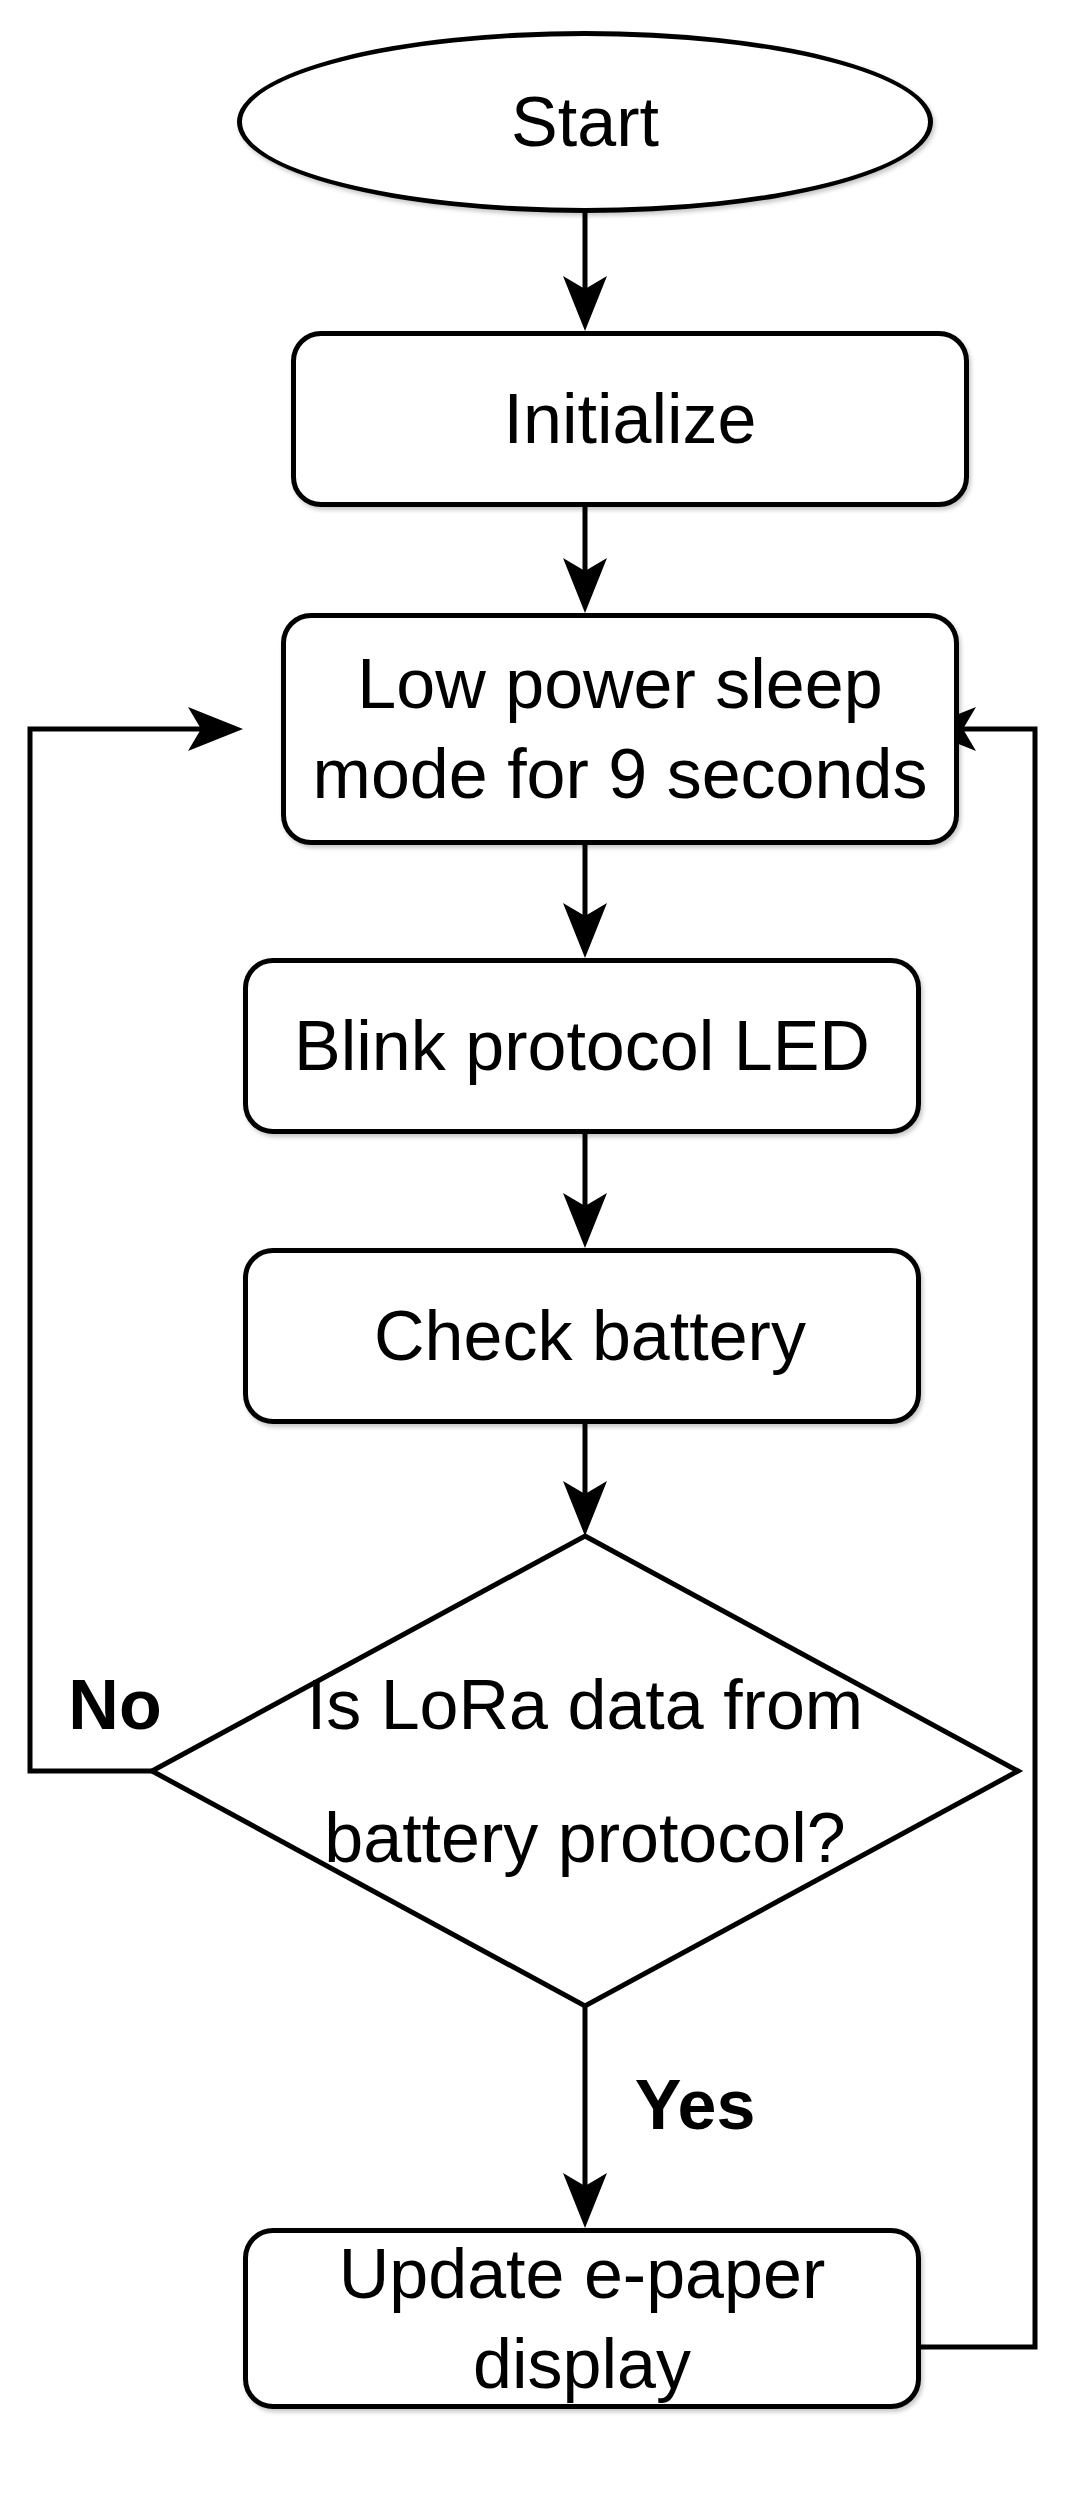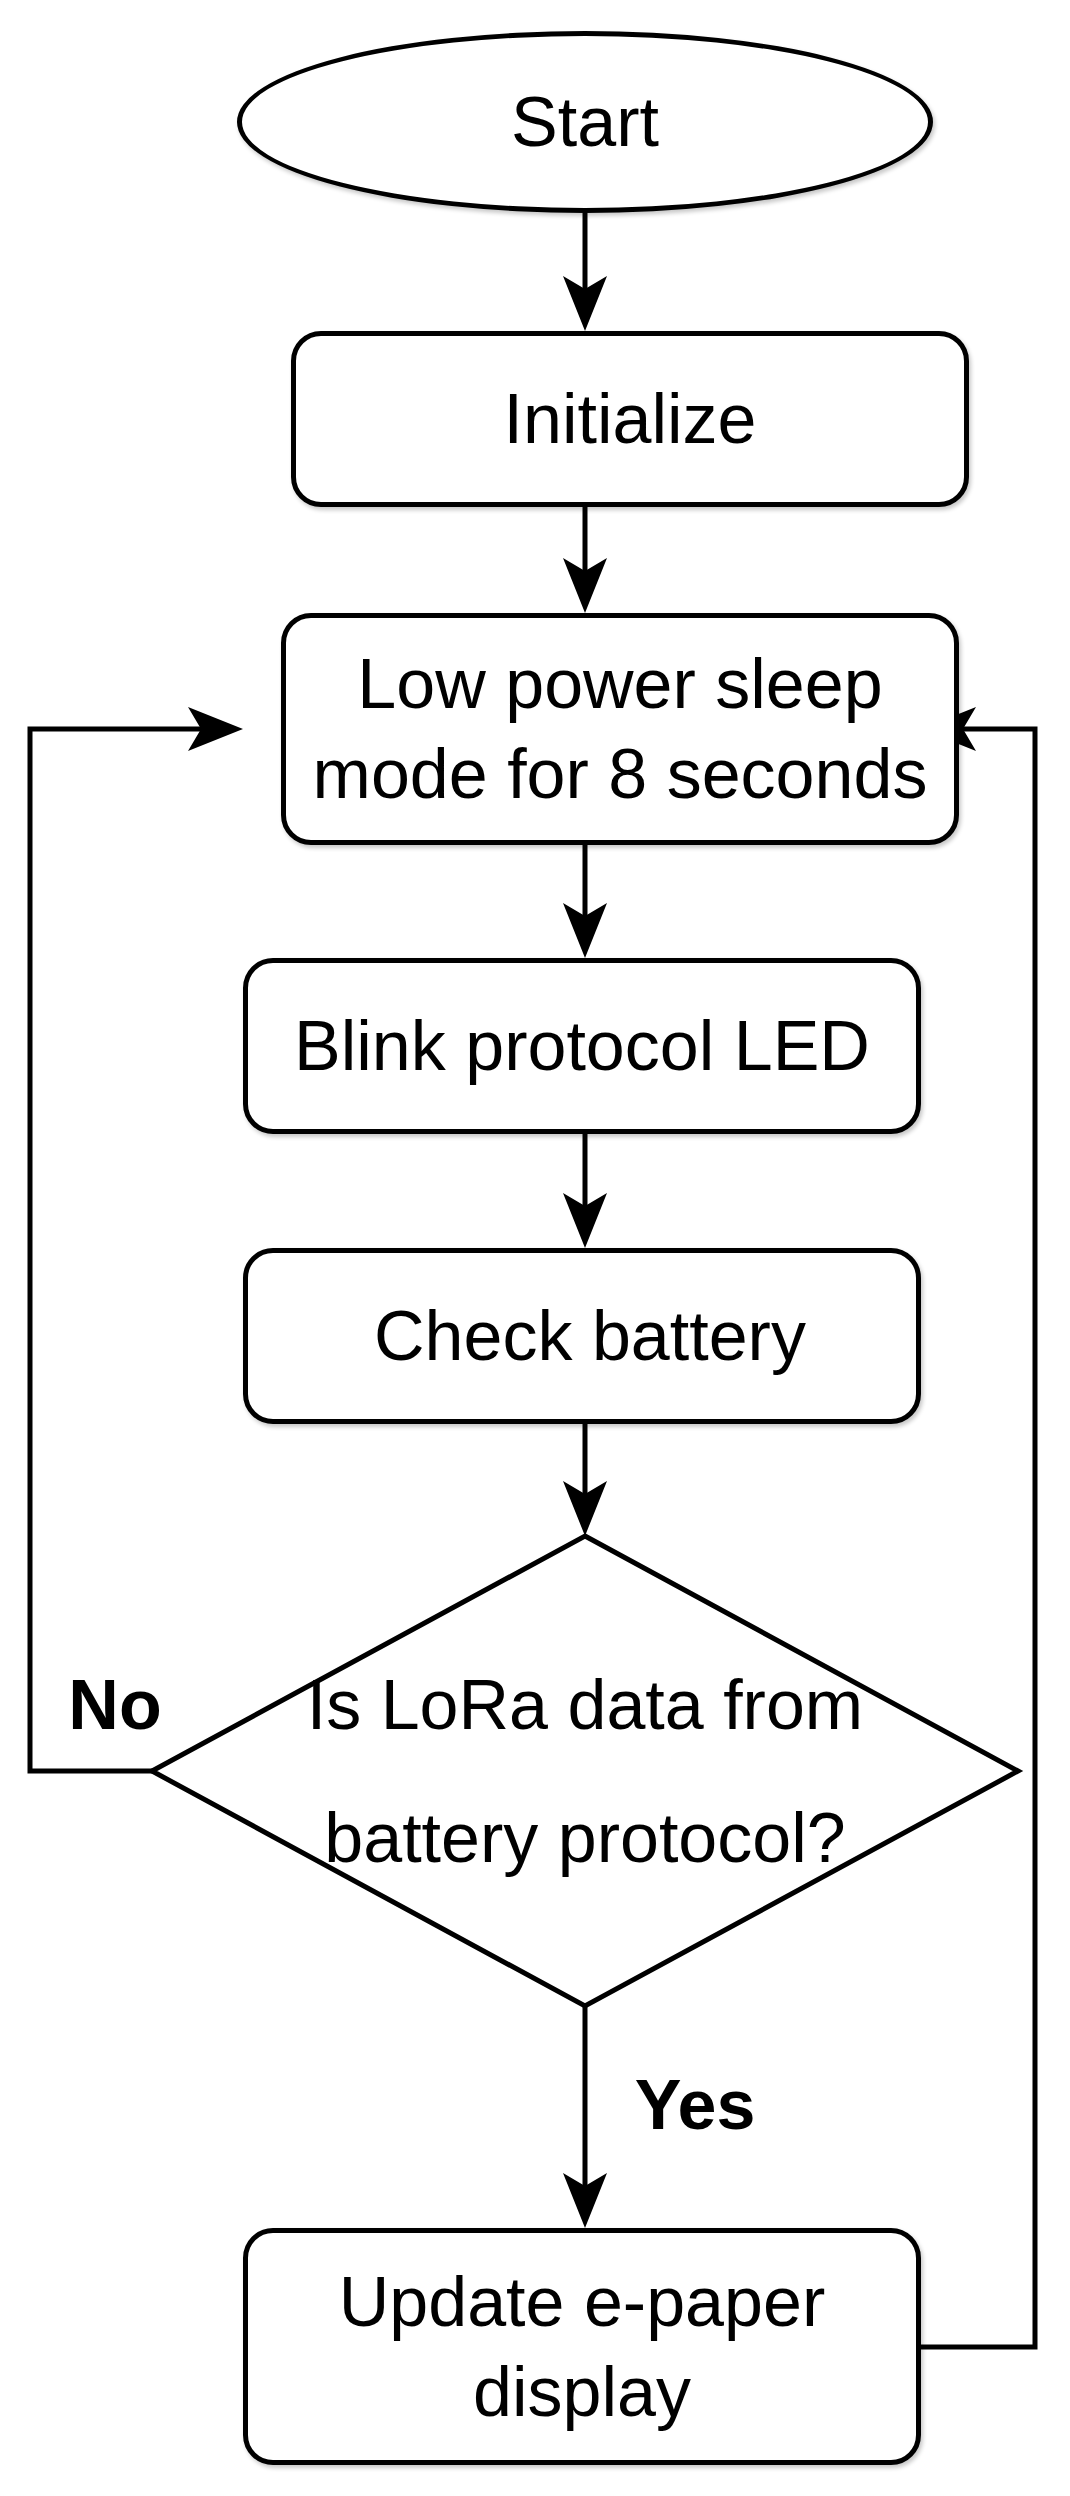--- a/index.html
+++ b/index.html
@@ -131,37 +131,37 @@
   <div class="node ellipse" style="left:237px; top:31px; width:696px; height:182px;">
     <span>Start</span>
   </div>
 
   <div class="node rect" style="left:243px; top:331px; width:678px; height:176px;margin-left:48px;">
     <span>Initialize</span>
   </div>
 
   <div class="node rect" style="left:243px; top:613px; width:678px; height:232px;margin-left:38px;">
     <span>Low power sleep</span>
-    <span>mode for 8 seconds</span>
+    <span>mode for 9 seconds</span>
   </div>
 
   <div class="node rect" style="left:243px; top:958px; width:678px; height:176px;">
     <span>Blink protocol LED</span>
   </div>
 
   <div class="node rect" style="left:243px; top:1248px; width:678px; height:176px;padding-left:16px;">
     <span>Check battery</span>
   </div>
 
   <div class="diamond-label" style="left:245px; top:1676px; width:680px; height:190px;">
     <span>Is LoRa data from</span>
     <span>battery protocol?</span>
   </div>
 
-  <div class="node rect" style="left:243px; top:2228px; width:678px; height:237px;border-radius:30px;">
+  <div class="node rect" style="left:243px; top:2228px; width:678px; height:181px;border-radius:30px;">
     <span>Update e-paper</span>
     <span>display</span>
   </div>
 
   <div class="edge-label" style="left:40px; top:1660px; width:150px; height:90px;">No</div>
 
   <div class="edge-label" style="left:615px; top:2060px; width:160px; height:90px;">Yes</div>
 
 </div>
 

